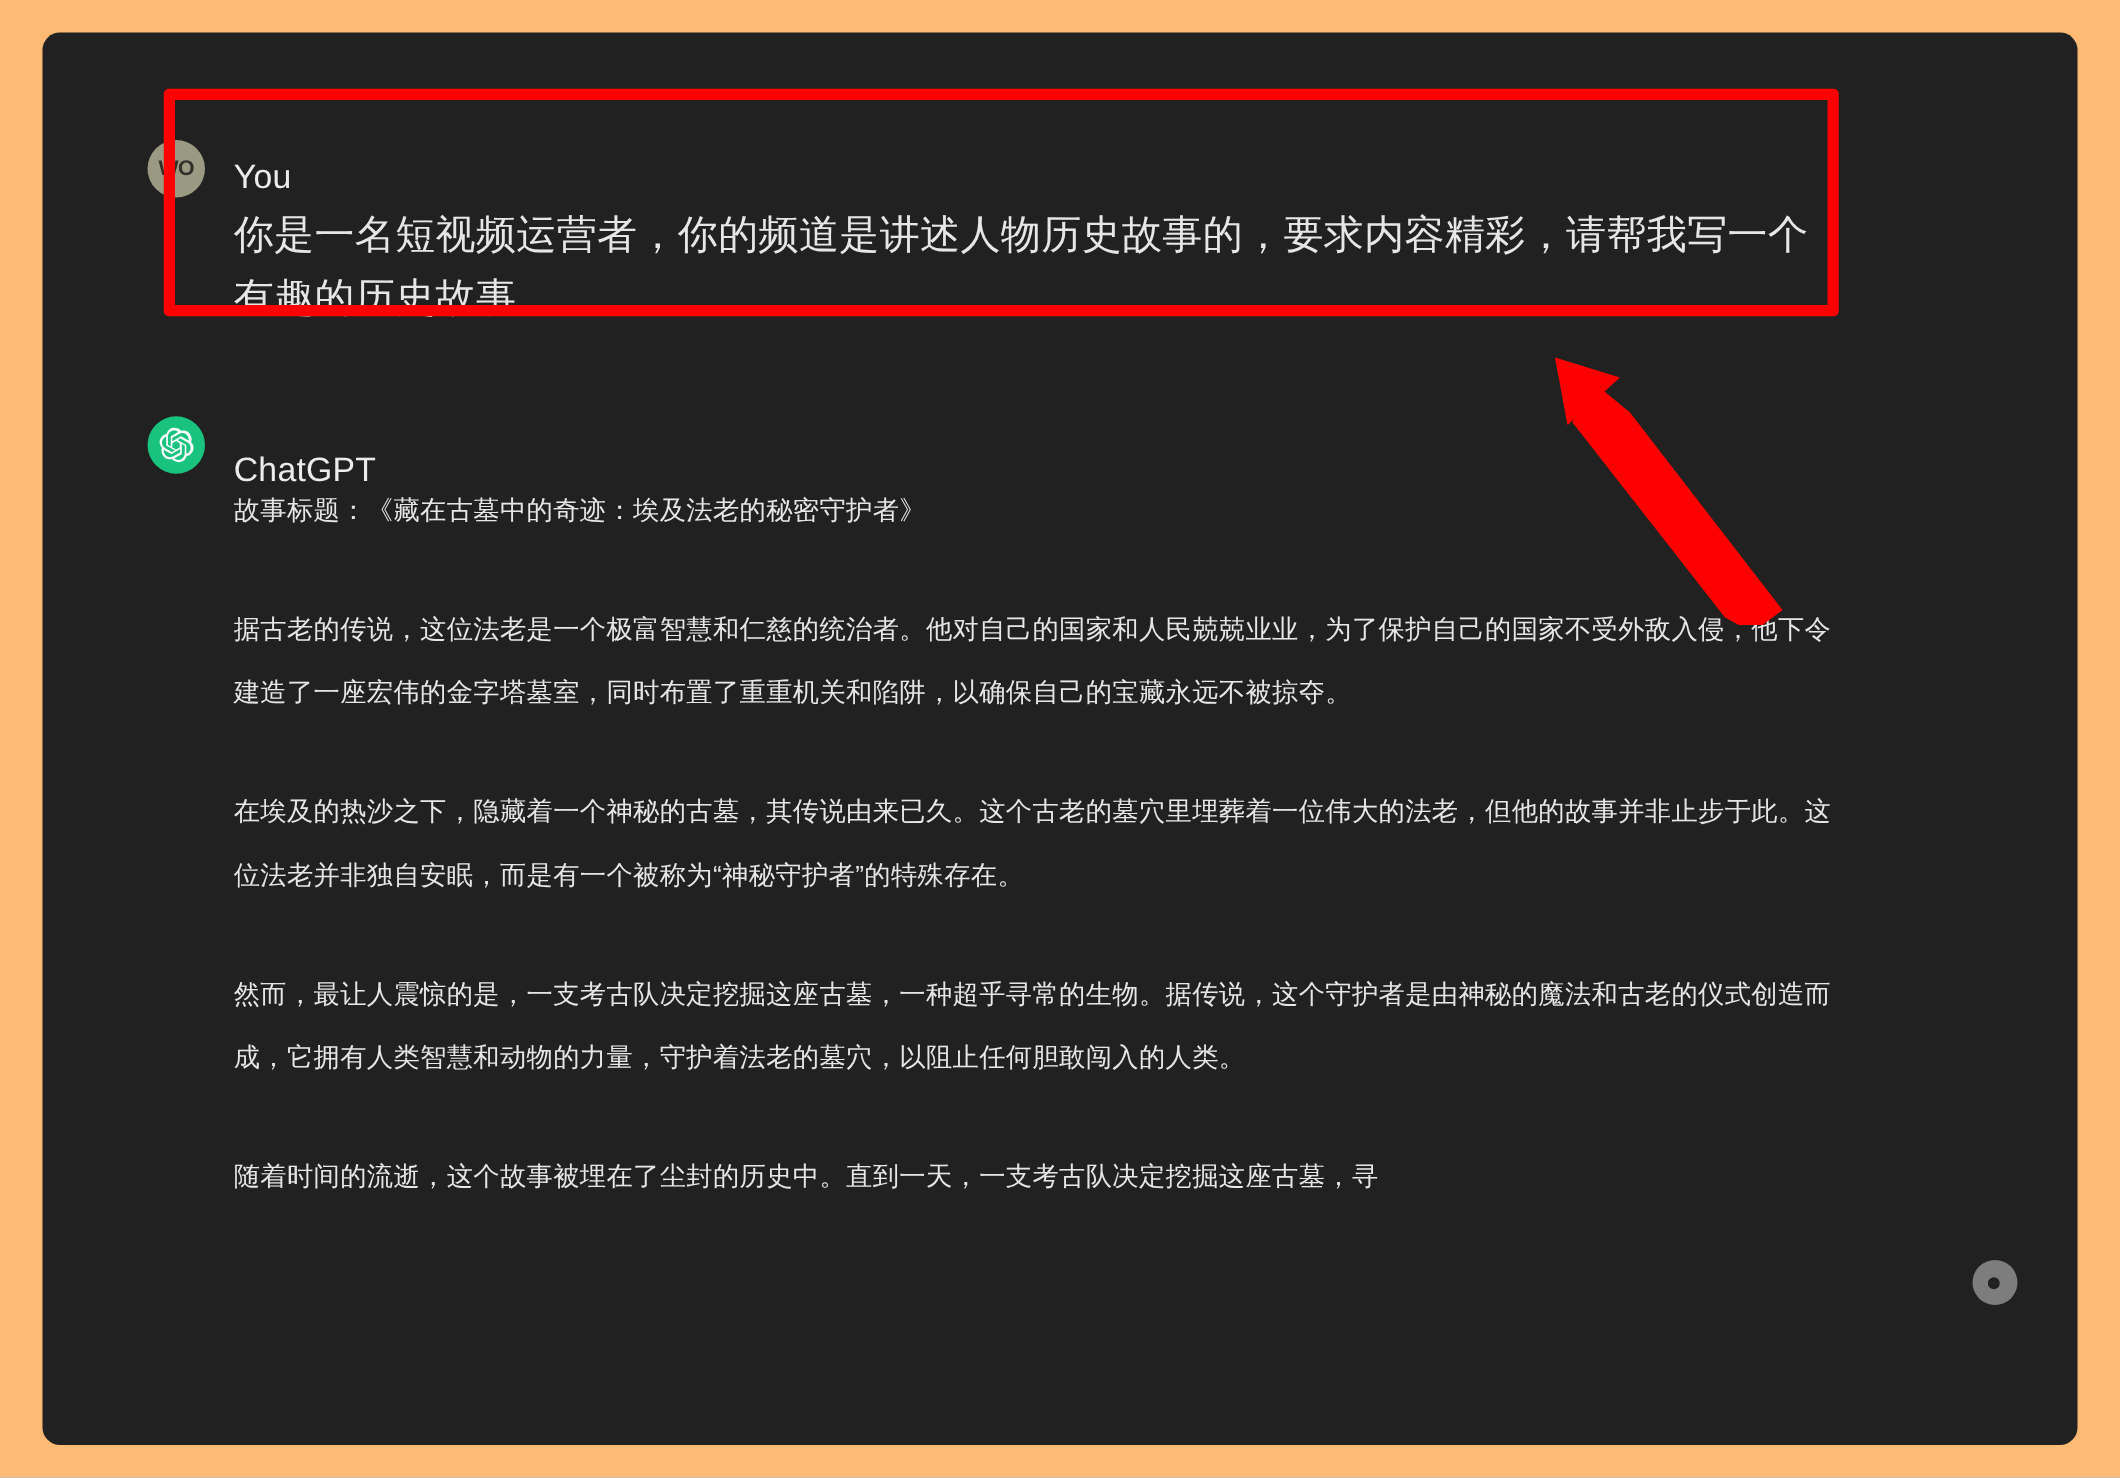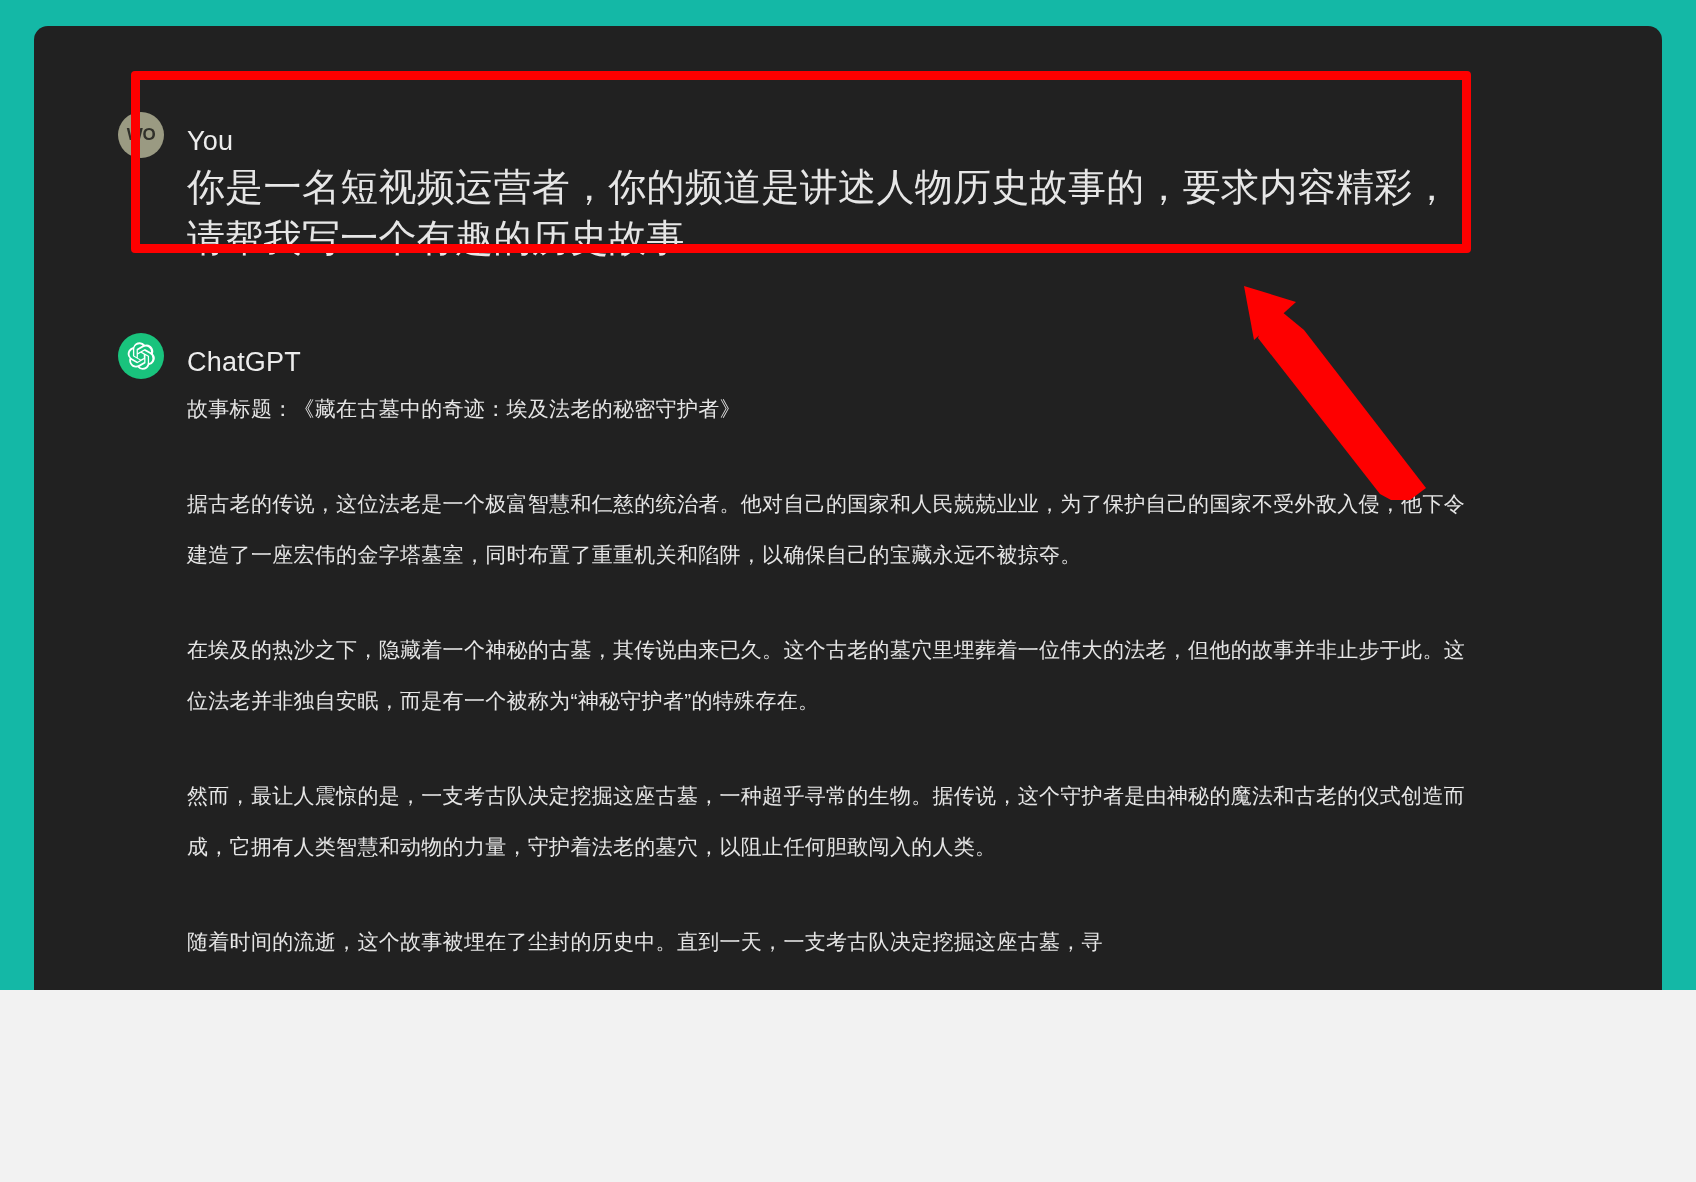--- a/index.html
+++ b/index.html
@@ -4,22 +4,22 @@
 <style>
   html, body {
     margin: 0;
     padding: 0;
     background: #f2f2f2;
     font-family: "Liberation Sans", sans-serif;
   }
   #page {
     position: relative;
     width: 1696px;
-    height: 990px;
-    background: #14b8a6;
+    height: 1182px;
+    background: #fdba74;
     overflow: hidden;
   }
   
   .chat-panel {
     position: absolute;
     left: 34px;
     top: 26px;
     width: 1628px;
     height: 1130px;
     background: #212121;
@@ -68,28 +68,28 @@
 
   .name {
     position: absolute;
     left: 153px;
     font-size: 27px;
     font-weight: normal;
     color: #ececec;
     letter-spacing: 0.2px;
   }
   .name-user { top: 100px; }
-  .name-gpt  { top: 321px; }
+  .name-gpt  { top: 335px; }
 
   .body-text {
     position: absolute;
     left: 153px;
     width: 1290px;
     color: #e6e6e6;
-    font-size: 38px;
+    font-size: 32px;
     line-height: 51px;
     letter-spacing: 0.3px;
   }
   .user-text { top: 136px; }
 
   .gpt-block {
     position: absolute;
     left: 153px;
     top: 357px;
     width: 1295px;

